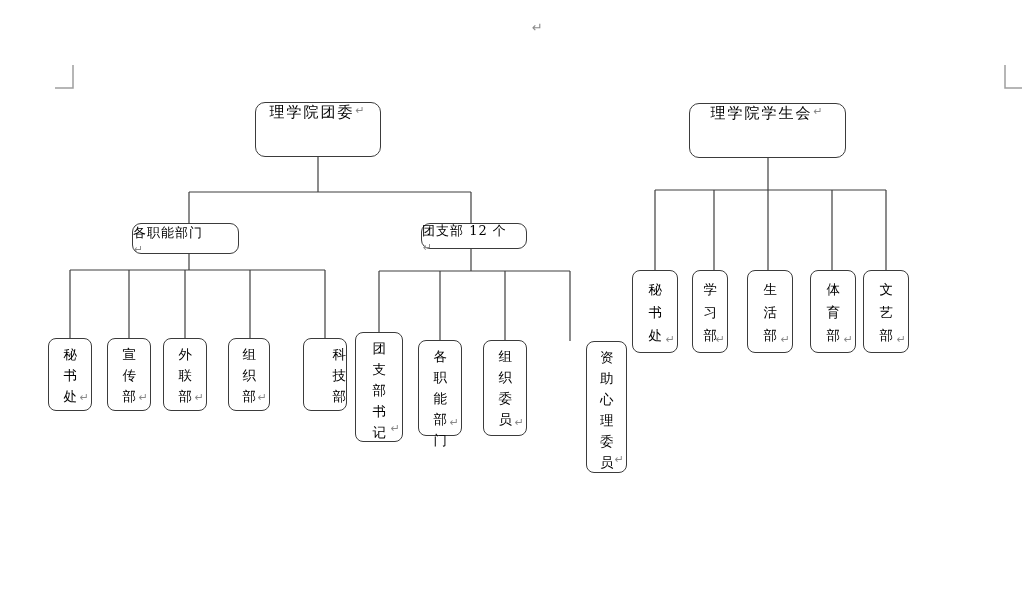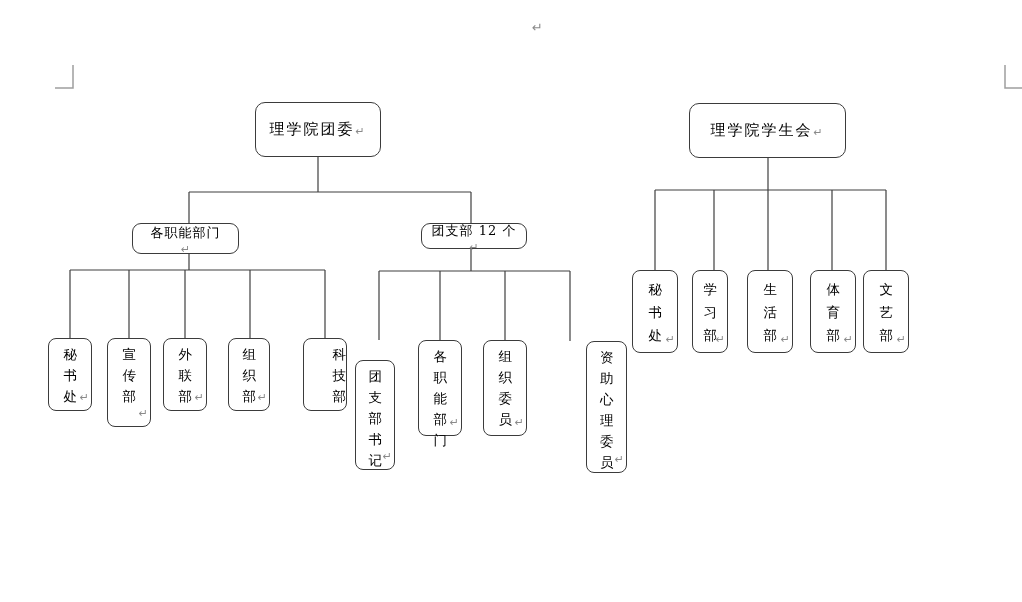--- a/index.html
+++ b/index.html
@@ -10,21 +10,21 @@
     font-family:"DejaVu Serif","Liberation Serif",serif;
     color:#000;
     overflow:hidden;
   }
   svg.overlay{position:absolute;left:0;top:0;width:1022px;height:602px;}
   .node{
     position:absolute;
     box-sizing:border-box;
     background:#ffffff;
     border:1px solid #3b3b3b;
-    display:flex;align-items:center;justify-content:center;
+    display:flex;align-items:flex-start;justify-content:center;
     text-align:center;
   }
   .hbox{border-radius:10px;white-space:nowrap;}
   .root-box{font-size:15px;letter-spacing:2px;border-radius:10px;}
   .lvl2-box{font-size:13px;letter-spacing:1px;border-radius:9px;flex-direction:column;}
   .vbox{
     border-radius:8px;
     align-items:flex-start;
     font-size:13.5px;
   }
@@ -105,38 +105,38 @@
 
   <div class="node hbox lvl2-box" style="left:421px;top:223px;width:106px;height:26px;">
     <span>团支部 12 个</span>
       <span class="break-mark">↵</span>
   </div>
 
   <div class="node vbox vbox-sm" style="left:48px;top:338px;width:44px;height:73px;">
     <span class="vtext">秘书处</span>
     <span class="break-mark vmark">↵</span>
   </div>
-  <div class="node vbox vbox-sm" style="left:107px;top:338px;width:44px;height:89px;">
+  <div class="node vbox vbox-sm" style="left:107px;top:338px;width:44px;height:73px;">
     <span class="vtext">宣传部</span>
     <span class="break-mark vmark">↵</span>
   </div>
   <div class="node vbox vbox-sm" style="left:163px;top:338px;width:44px;height:73px;">
     <span class="vtext">外联部</span>
     <span class="break-mark vmark">↵</span>
   </div>
   <div class="node vbox vbox-sm" style="left:228px;top:338px;width:42px;height:73px;">
     <span class="vtext">组织部</span>
     <span class="break-mark vmark">↵</span>
   </div>
   <div class="node vbox vbox-sm" style="left:303px;top:338px;width:44px;height:73px;padding-left:28px;">
     <span class="vtext">科技部</span>
     <span class="break-mark vmark">↵</span>
   </div>
 
-  <div class="node vbox vbox-sm" style="left:355px;top:360px;width:40px;height:110px;">
+  <div class="node vbox vbox-sm" style="left:355px;top:332px;width:48px;height:110px;">
     <span class="vtext">团支部书记</span>
     <span class="break-mark vmark">↵</span>
   </div>
   <div class="node vbox vbox-sm" style="left:418px;top:340px;width:44px;height:96px;">
     <span class="vtext">各职能部门</span>
     <span class="break-mark vmark">↵</span>
   </div>
   <div class="node vbox vbox-sm" style="left:483px;top:340px;width:44px;height:96px;">
     <span class="vtext">组织委员</span>
     <span class="break-mark vmark">↵</span>

